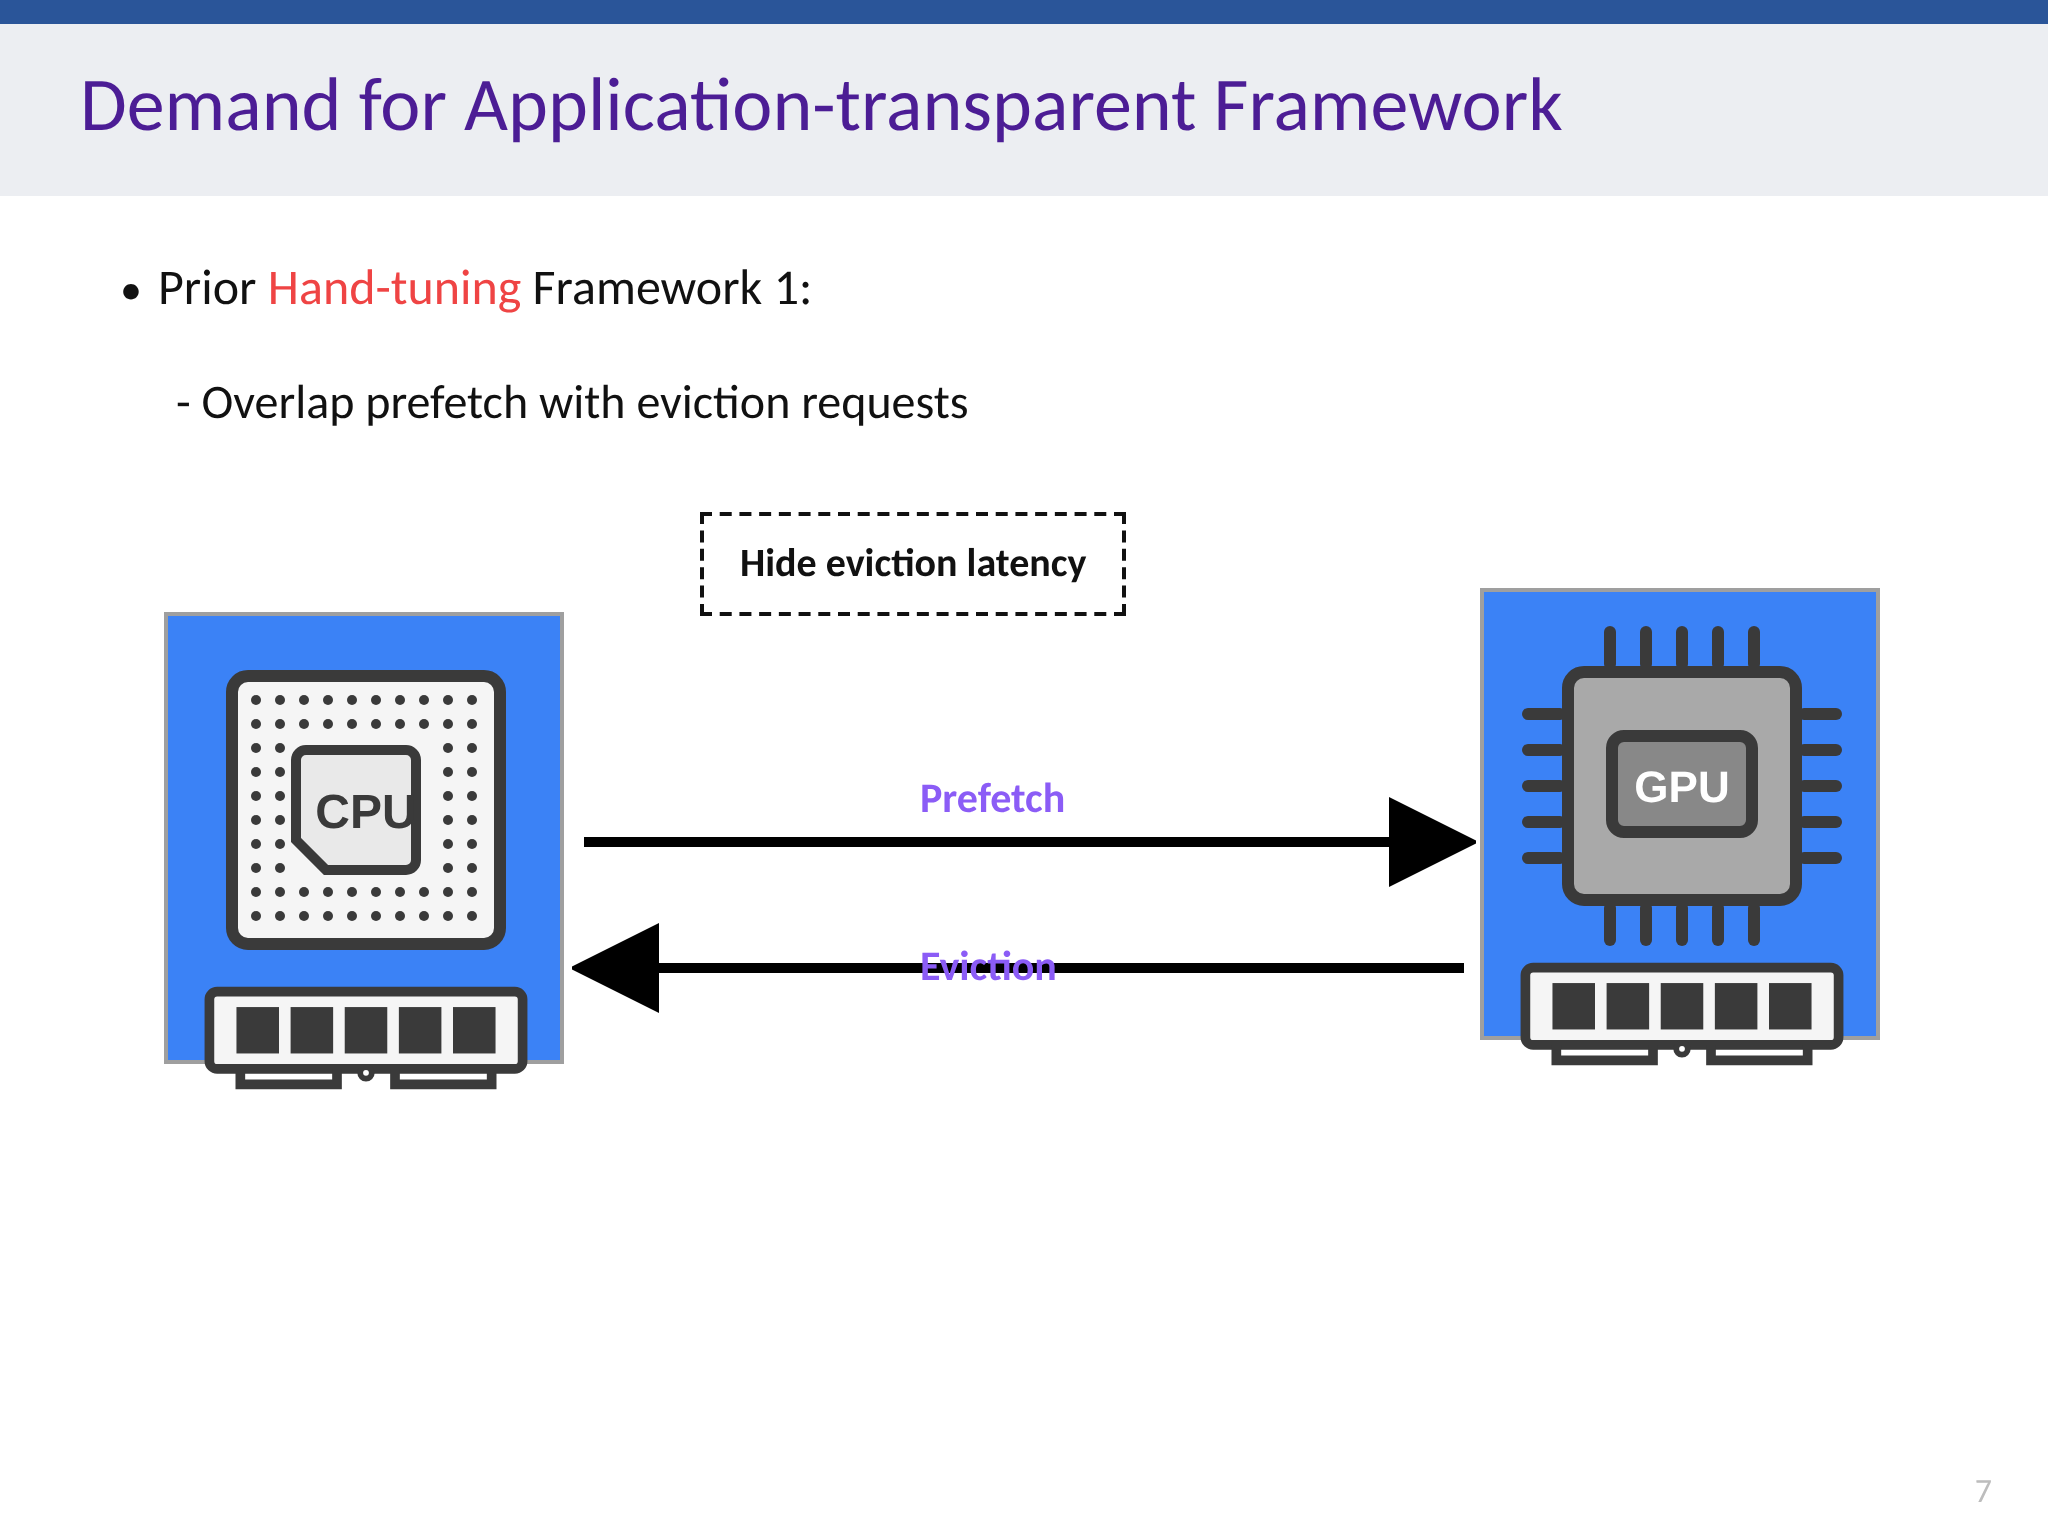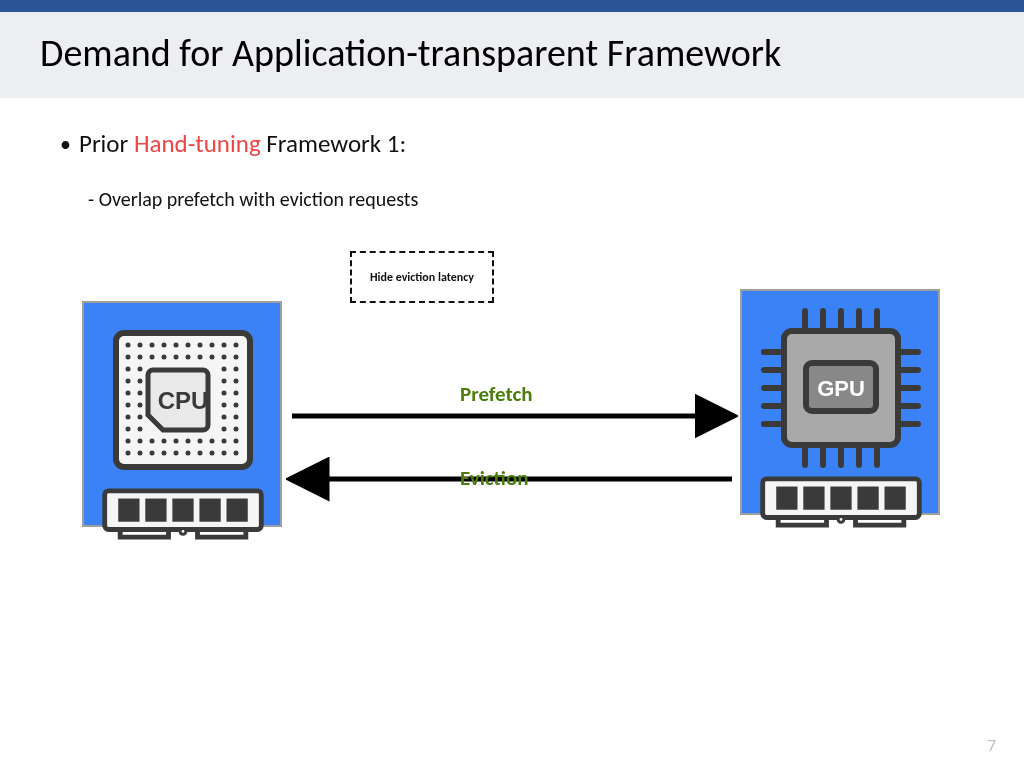--- a/index.html
+++ b/index.html
@@ -16,21 +16,21 @@
     background: #2a5599;
   }
   .title-band {
     background: #eceef2;
     padding: 18px 40px 22px 40px;
   }
   .title-band h1 {
     margin: 0;
     font-size: 38px;
     font-weight: 400;
-    color: #000000;
+    color: #4c1d95;
   }
   .body-area {
     padding: 30px 60px 0 60px;
     font-size: 25px;
     color: #111;
   }
   .bullet-line {
     display: flex;
     align-items: baseline;
     gap: 8px;
@@ -38,21 +38,21 @@
   .bullet-dot {
     font-size: 22px;
     line-height: 1;
   }
   .highlight {
     color: #ef4444;
   }
   .sub-line {
     margin-top: 28px;
     margin-left: 28px;
-    font-size: 20px;
+    font-size: 24px;
   }
   
   .diagram-wrap {
     position: relative;
     margin: 40px 0 0 0;
     width: 920px;
     height: 350px;
   }
   .chip-box {
     position: absolute;
@@ -74,37 +74,37 @@
   .dashed-callout {
     position: absolute;
     left: 290px;
     top: 0;
     height: 48px;
     padding: 0 18px;
     border: 2.5px dashed #111;
     display: flex;
     align-items: center;
     font-weight: 700;
-    font-size: 12px;
+    font-size: 20px;
     background: #fff;
   }
 
   
   .arrows-svg {
     position: absolute;
     left: 226px;
     top: 120px;
     width: 452px;
     height: 150px;
   }
   .arrow-label {
     position: absolute;
     font-weight: 700;
     font-size: 21px;
-    color: #4d7c0f;
+    color: #8b5cf6;
   }
   .arrow-label.prefetch { left: 400px; top: 130px; }
   .arrow-label.eviction { left: 400px; top: 214px; }
 
   .page-number {
     position: absolute;
     right: 28px;
     bottom: 12px;
     color: #bdbdbd;
     font-size: 17px;

